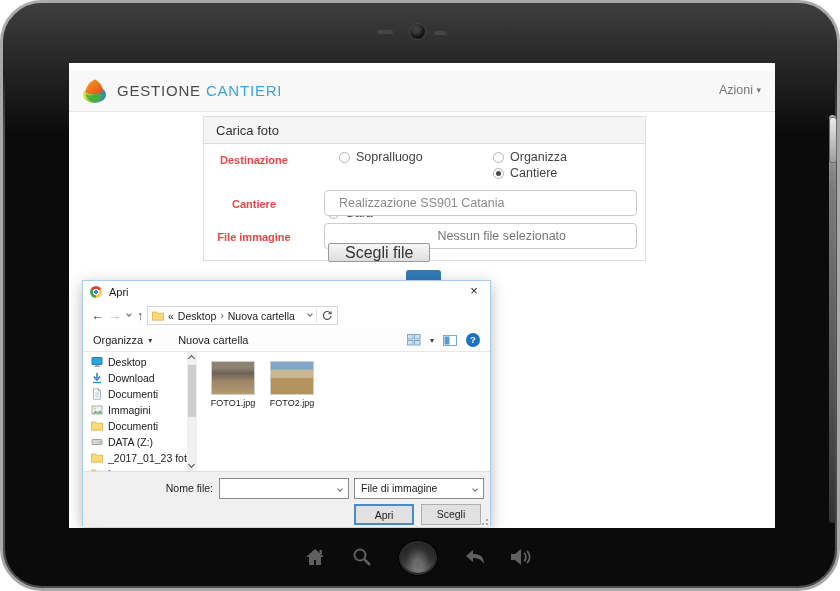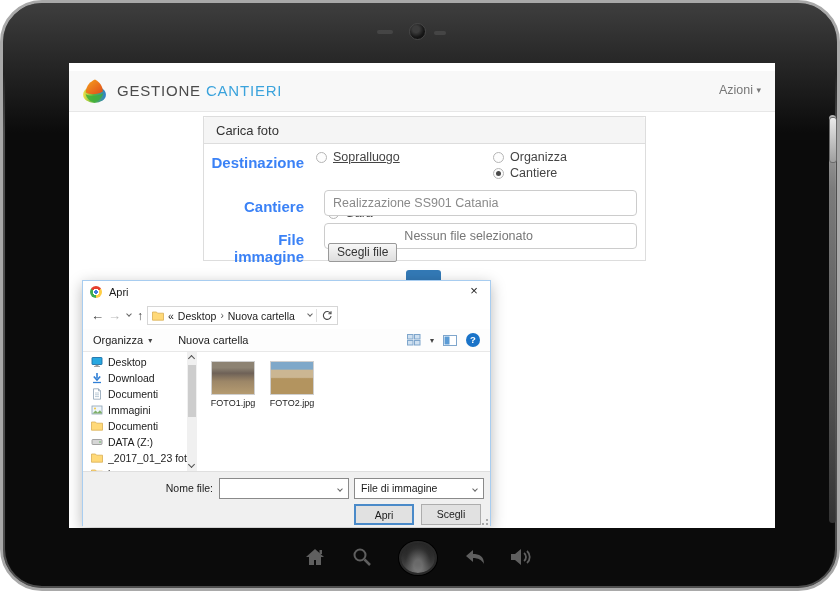--- a/index.html
+++ b/index.html
@@ -43,32 +43,32 @@
   .brand-word2 { color:#3ba3dc; }
   .actions-menu { position:absolute; right:14px; top:12px; font-size:12.5px; color:#777; cursor:pointer; }
   .actions-menu .caret { font-size:9px; position:relative; top:-1px; color:#777; }
 
   
   .panel { position:absolute; left:134px; top:53px; width:443px; height:145px; background:#fff;
     border:1px solid #ddd; border-radius:0; }
   .panel-heading { height:27px; background:#f5f5f5; border-bottom:1px solid #ddd; border-radius:3px 3px 0 0;
     font-size:13px; color:#333; line-height:27px; padding-left:12px; }
   .panel-body { position:relative; height:117px; }
-  .form-label { position:absolute; left:0; width:100px; text-align:right; font-size:15px; font-weight:bold; color:#3b82f6; }
+  .form-label { position:absolute; left:0; width:100px; text-align:center; font-size:11px; font-weight:bold; color:#ef4444; }
   .lbl-dest { top:10px; } .lbl-cant { top:54px; } .lbl-file { top:87px; }
   .radio-item { position:absolute; display:flex; align-items:center; gap:6px; font-size:12.5px; color:#444; }
-  .r0 { left:112px; top:6px;text-decoration:underline; } .r1 { left:124px; top:22px;margin-top:40px; } .r2 { left:289px; top:6px; } .r3 { left:289px; top:22px; }
+  .r0 { left:135px; top:6px; } .r1 { left:124px; top:22px;margin-top:40px; } .r2 { left:289px; top:6px; } .r3 { left:289px; top:22px; }
   .radio-dot { width:11px; height:11px; border-radius:50%; border:1px solid #b5b5b5; background:#fdfdfd; position:relative; }
   .radio-item.checked .radio-dot::after { content:""; position:absolute; left:2px; top:2px; width:5px; height:5px;
     border-radius:50%; background:#4a4a4a; }
   .text-input { position:absolute; left:120px; top:46px; width:313px; height:26px; border:1px solid #ccc;
-    border-radius:4px; padding:0 8px; font-size:12.5px; color:#8a8a8a; font-family:"Liberation Sans",sans-serif; background:#fff; }
+    border-radius:4px; padding:0 14px; font-size:12.5px; color:#8a8a8a; font-family:"Liberation Sans",sans-serif; background:#fff; }
   .file-box { position:absolute; left:120px; top:79px; width:313px; height:26px; border:1px solid #ccc;
     border-radius:4px; display:flex; align-items:center; padding-left:3px; gap:7px; }
-  .choose-btn { height:19px; padding:0 8px; font-size:12px; color:#333; background:linear-gradient(#f7f7f7,#dedede);
+  .choose-btn { height:19px; padding:0 16px; font-size:16px; color:#333; background:linear-gradient(#f7f7f7,#dedede);
     border:1px solid #999; border-radius:2px; cursor:pointer; font-family:"Liberation Sans",sans-serif;margin-top:32px; }
   .file-status { font-size:12.5px; color:#777; }
   .submit-sliver { position:absolute; left:337px; top:207px; width:35px; height:14px; background:#337ab7; border-radius:3px 3px 0 0; }
 
   
   .dialog { position:absolute; left:13px; top:217px; width:409px; height:246px; background:#fff;
     border:1px solid #a8cdf0; box-shadow:0 4px 14px rgba(0,0,0,.28); font-size:11px; color:#1b1b1b; }
   .dlg-titlebar { height:21px; display:flex; align-items:center; padding:0 0 0 7px; background:#fff; }
   .chrome-icon { width:12px; height:12px; border-radius:50%;
     background: radial-gradient(circle at 50% 50%, #3f7de0 0 24%, #fff 25% 37%, rgba(0,0,0,0) 38%),

